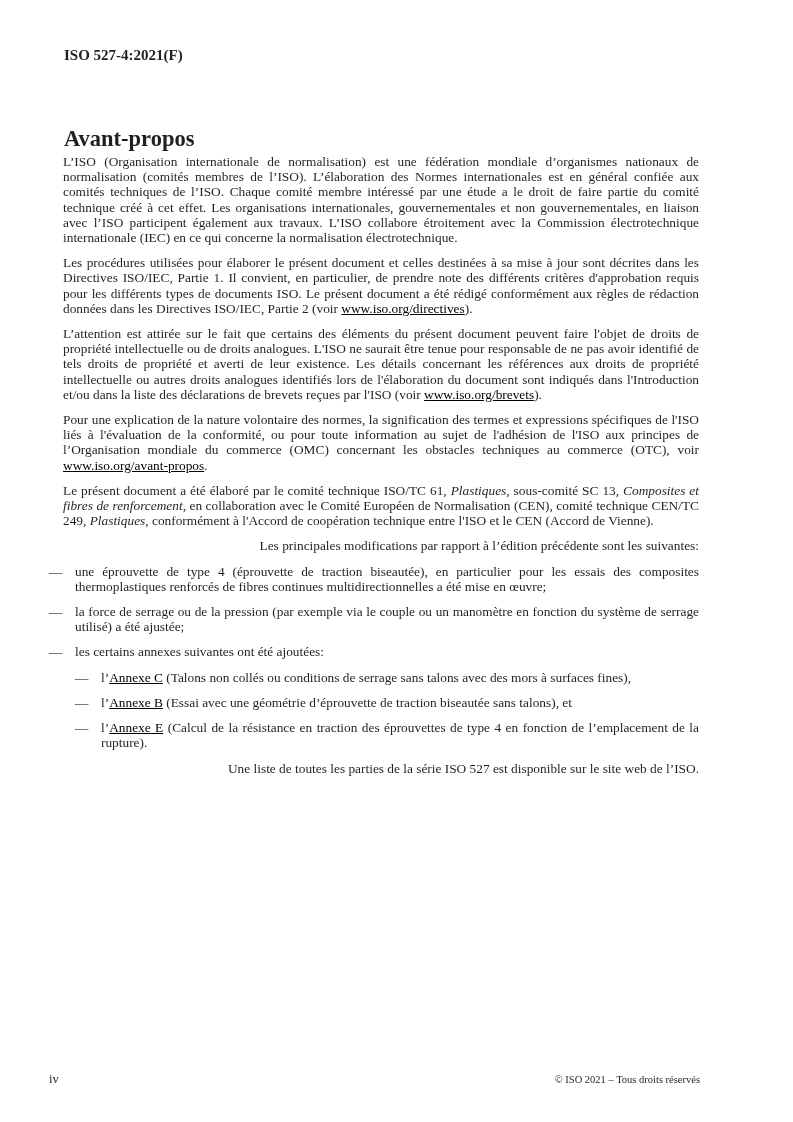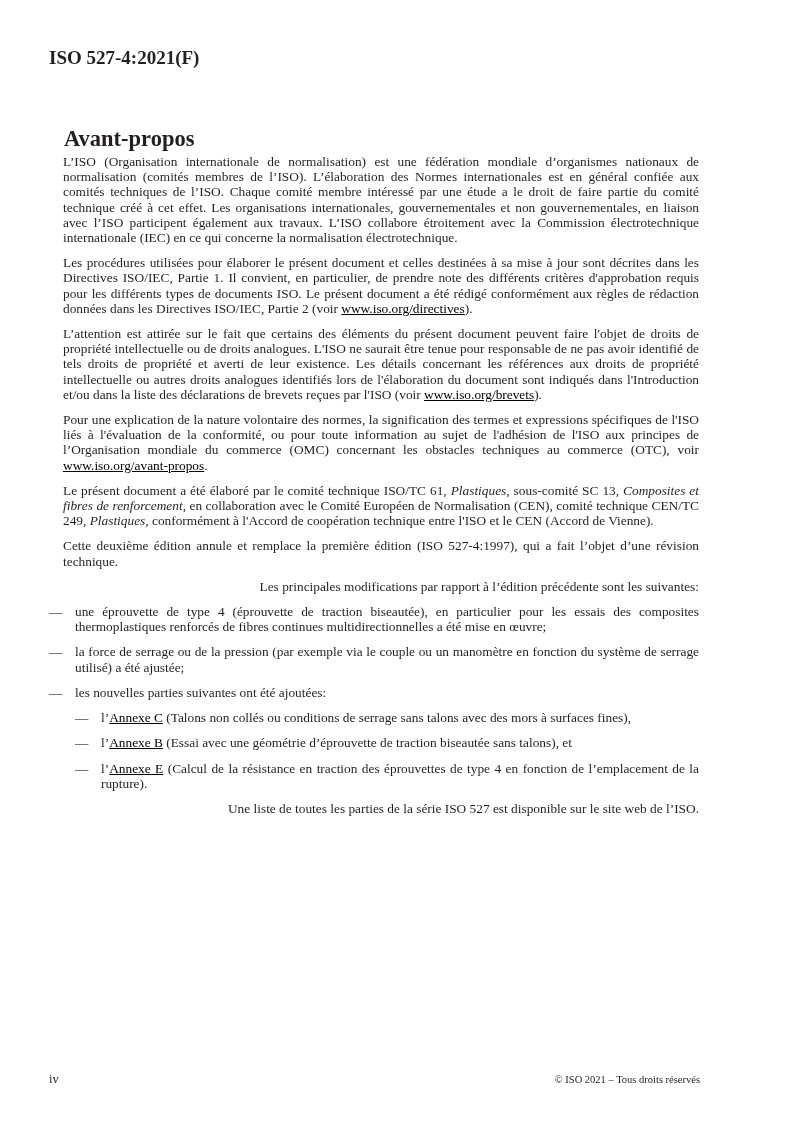--- a/index.html
+++ b/index.html
@@ -1,20 +1,20 @@
 <!DOCTYPE html>
 <html><head>
 <meta charset="utf-8">
 <style>
   html, body { margin: 0; padding: 0; background: #ffffff; }
   body { width: 793px; height: 1122px; position: relative; overflow: hidden;
          font-family: "DejaVu Serif", "Liberation Serif", serif; color: #231f20; }
   .page { position: absolute; left: 0; top: 0; width: 793px; height: 1122px; }
-  .header-id { position: absolute; left: 49px; top: 47px; font-family: "Liberation Serif", serif;
-               font-weight: bold; font-size: 19px; letter-spacing: 0; }
+  .header-id { position: absolute; left: 64px; top: 47px; font-family: "Liberation Serif", serif;
+               font-weight: bold; font-size: 15px; letter-spacing: 0; }
   .title { position: absolute; left: 49px; top: 111px; font-family: "Liberation Serif", serif;
            font-weight: bold; font-size: 22.5px; margin: 15px; }
   .body { position: absolute; left: 49px; top: 154px; width: 650px; font-family: "Liberation Serif", serif;
           font-size: 13.35px; line-height: 15.2px; }
   .body p { margin: 0 0 10px 14px; text-align: justify; }
   .body p.last-left { text-align: right; }
   a { color: #000000; text-decoration: underline; }
   .dash-list { list-style: none; padding: 0; margin: 0; }
   .dash-list > li { position: relative; padding-left: 26px; margin: 0 0 10px 0; text-align: justify; }
   .dash-list > li > .dash { position: absolute; left: 0; top: 0; }
@@ -37,28 +37,27 @@
 
     <p><span>Les procédures utilisées pour élaborer le présent document et celles destinées à sa mise à jour sont décrites dans les Directives ISO/IEC, Partie 1. Il convient, en particulier, de prendre note des différents critères d'approbation requis pour les différents types de documents ISO. Le présent document a été rédigé conformément aux règles de rédaction données dans les Directives ISO/IEC, Partie 2 (voir </span><a href="#">www.iso.org/directives</a><span>).</span></p>
 
     <p><span>L’attention est attirée sur le fait que certains des éléments du présent document peuvent faire l'objet de droits de propriété intellectuelle ou de droits analogues. L'ISO ne saurait être tenue pour responsable de ne pas avoir identifié de tels droits de propriété et averti de leur existence. Les détails concernant les références aux droits de propriété intellectuelle ou autres droits analogues identifiés lors de l'élaboration du document sont indiqués dans l'Introduction et/ou dans la liste des déclarations de brevets reçues par l'ISO (voir </span><a href="#">www.iso.org/brevets</a><span>).</span></p>
 
 
     <p><span>Pour une explication de la nature volontaire des normes, la signification des termes et expressions spécifiques de l'ISO liés à l'évaluation de la conformité, ou pour toute information au sujet de l'adhésion de l'ISO aux principes de l’Organisation mondiale du commerce (OMC) concernant les obstacles techniques au commerce (OTC), voir </span><a href="#">www.iso.org/avant-propos</a><span>.</span></p>
 
     <p><span>Le présent document a été élaboré par le comité technique ISO/TC 61, </span><em>Plastiques</em><span>, sous-comité SC 13, </span><em>Composites et fibres de renforcement</em><span>, en collaboration avec le Comité Européen de Normalisation (CEN), comité technique CEN/TC 249, </span><em>Plastiques</em><span>, conformément à l'Accord de coopération technique entre l'ISO et le CEN (Accord de Vienne).</span></p>
 
-    <p>Cette deuxième édition annule et remplace la première édition (ISO 527-4:1997), qui a fait l’objet d’une révision technique.</p>
 
     <p class="last-left">Les principales modifications par rapport à l’édition précédente sont les suivantes:</p>
 
     <ul class="dash-list">
       <li><span class="dash">—</span><span>une éprouvette de type 4 (éprouvette de traction biseautée), en particulier pour les essais des composites thermoplastiques renforcés de fibres continues multidirectionnelles a été mise en œuvre;</span></li>
       <li><span class="dash">—</span><span>la force de serrage ou de la pression (par exemple via le couple ou un manomètre en fonction du système de serrage utilisé) a été ajustée;</span></li>
-      <li><span class="dash">—</span><span>les nouvelles parties suivantes ont été ajoutées:</span>
+      <li><span class="dash">—</span><span>les certains annexes suivantes ont été ajoutées:</span>
         <ul class="sub-list">
           <li><span class="dash">—</span><span>l’</span><a href="#">Annexe C</a><span> (Talons non collés ou conditions de serrage sans talons avec des mors à surfaces fines),</span></li>
           <li><span class="dash">—</span><span>l’</span><a href="#">Annexe B</a><span> (Essai avec une géométrie d’éprouvette de traction biseautée sans talons), et</span></li>
           <li style="margin-bottom:0"><span class="dash">—</span><span>l’</span><a href="#">Annexe E</a><span> (Calcul de la résistance en traction des éprouvettes de type 4 en fonction de l’emplacement de la rupture).</span></li>
         </ul>
       </li>
     </ul>
 
     <p class="last-left">Une liste de toutes les parties de la série ISO 527 est disponible sur le site web de l’ISO.</p>
   </div>

